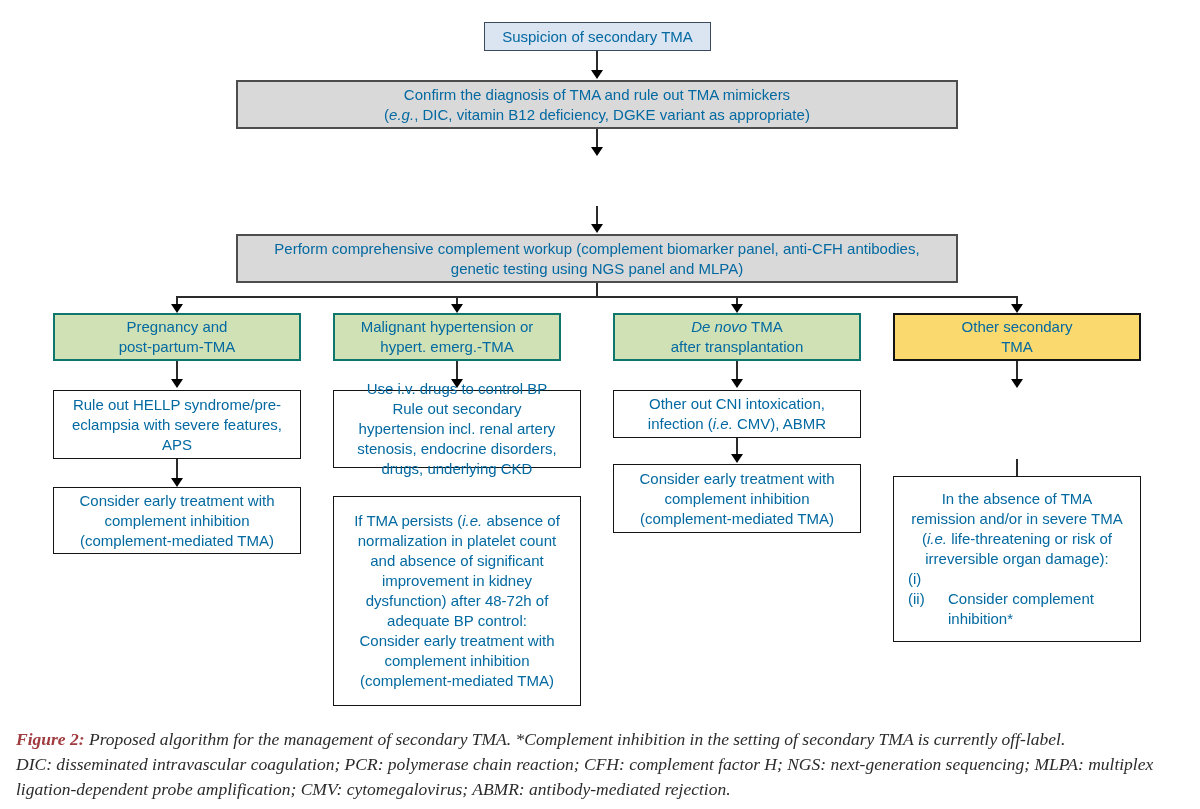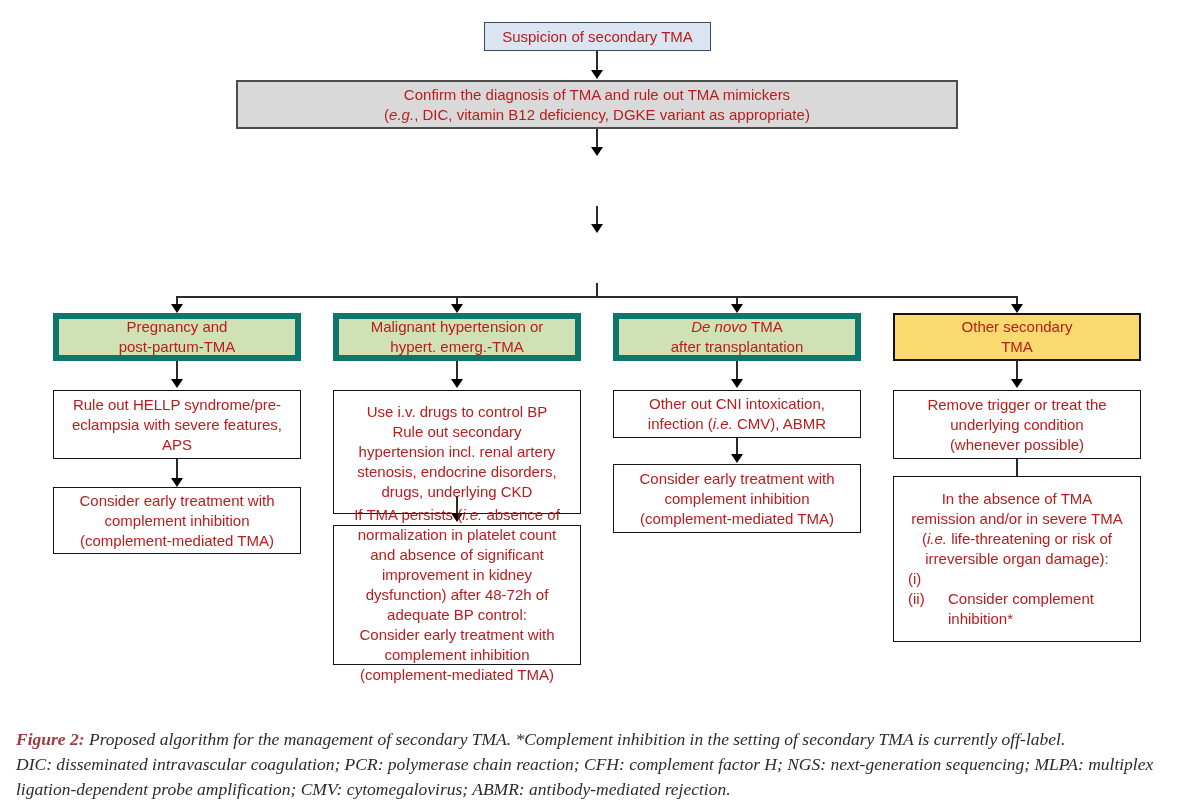--- a/index.html
+++ b/index.html
@@ -3,28 +3,28 @@
 <meta charset="utf-8">
 <style>
   html,body{margin:0;padding:0;background:#ffffff;}
   #canvas{
     position:relative;width:1200px;height:809px;background:#ffffff;
     font-family:"Liberation Sans","DejaVu Sans",sans-serif;overflow:hidden;
   }
   .box{
     position:absolute;box-sizing:border-box;
     display:flex;align-items:center;justify-content:center;
-    text-align:center;color:#b91c1c;
+    text-align:center;color:#0369a1;
   }
   .box-text{
     white-space:pre-line;font-size:15px;line-height:20px;padding:2px 6px;
   }
   .blue  {background:#dbe4f1;border:1.5px solid #3c4a5e;}
   .gray  {background:#d9d9d9;border:2px solid #4d4d4d;}
-  .green {background:#cfe1b5;border:6px solid #0f766e;}
+  .green {background:#cfe1b5;border:2px solid #0f766e;}
   .yellow{background:#fad96e;border:2px solid #141414;}
   .white {background:#ffffff;border:1.5px solid #141414;}
   .vline{position:absolute;width:2px;background:#2b2b2b;}
   .hline{position:absolute;height:2px;background:#2b2b2b;}
   .ahead{
     position:absolute;width:0;height:0;
     border-left:6px solid transparent;border-right:6px solid transparent;
     border-top:9px solid #000;
   }
   
@@ -47,20 +47,24 @@
 <div id="canvas">
 
   <div class="box blue" style="left:484px;top:22px;width:227px;height:29px">
     <div class="box-text"><span>Suspicion of secondary TMA</span></div>
   </div>
 
   <div class="box gray" style="left:236px;top:80px;width:722px;height:49px">
     <div class="box-text"><span>Confirm the diagnosis of TMA and rule out TMA mimickers
 (</span><span style="font-style: italic;">e.g.</span><span>, DIC, vitamin B12 deficiency, </span><span style="">DGKE</span><span> variant as appropriate)</span></div>
   </div>
+  <div class="box gray" style="left:236px;top:234px;width:722px;height:49px">
+    <div class="box-text"><span>Perform comprehensive complement workup (complement biomarker panel, anti-CFH antibodies,
+genetic testing using NGS panel and MLPA)</span></div>
+  </div>
 
   <div class="vline" style="left:596px;top:51px;height:20px"></div>
   <div class="ahead" style="left:591px;top:70px"></div>
 
   <div class="vline" style="left:596px;top:129px;height:19px"></div>
   <div class="ahead" style="left:591px;top:147px"></div>
 
   <div class="vline" style="left:596px;top:206px;height:19px"></div>
   <div class="ahead" style="left:591px;top:224px"></div>
 
@@ -73,21 +77,21 @@
   <div class="ahead" style="left:451px;top:304px"></div>
   <div class="vline" style="left:736px;top:296px;height:9px"></div>
   <div class="ahead" style="left:731px;top:304px"></div>
   <div class="vline" style="left:1016px;top:296px;height:9px"></div>
   <div class="ahead" style="left:1011px;top:304px"></div>
 
   <div class="box green" style="left:53px;top:313px;width:248px;height:48px">
     <div class="box-text"><span>Pregnancy and
 post-partum-TMA</span></div>
   </div>
-  <div class="box green" style="left:333px;top:313px;width:248px;height:48px">
+  <div class="box green" style="left:333px;top:313px;width:228px;height:48px">
     <div class="box-text"><span>Malignant hypertension or
 hypert. emerg.-TMA</span></div>
   </div>
   <div class="box yellow" style="left:893px;top:313px;width:248px;height:48px">
     <div class="box-text"><span>Other secondary
 TMA</span></div>
   </div>
   <div class="box green" style="left:613px;top:313px;width:248px;height:48px">
     <div class="box-text"><span style="font-style: italic;">De novo</span><span> TMA
 after transplantation</span></div>
@@ -108,30 +112,30 @@
 APS</span></div>
   </div>
   <div class="vline" style="left:176px;top:459px;height:20px"></div>
   <div class="ahead" style="left:171px;top:478px"></div>
   <div class="box white" style="left:53px;top:487px;width:248px;height:67px">
     <div class="box-text"><span>Consider early treatment with
 complement inhibition
 (complement-mediated TMA)</span></div>
   </div>
 
-  <div class="box white" style="left:333px;top:390px;width:248px;height:124px">
+  <div class="box white" style="left:333px;top:390px;width:248px;height:78px">
     <div class="box-text"><span>Use i.v. drugs to control BP
 Rule out secondary
 hypertension incl. renal artery
 stenosis, endocrine disorders,
 drugs, underlying CKD</span></div>
   </div>
   <div class="vline" style="left:456px;top:496px;height:18px"></div>
   <div class="ahead" style="left:451px;top:513px"></div>
-  <div class="box white" style="left:333px;top:525px;width:248px;height:140px">
+  <div class="box white" style="left:333px;top:496px;width:248px;height:210px">
     <div class="box-text"><span>If TMA persists (</span><span style="font-style: italic;">i.e.</span><span> absence of
 normalization in platelet count
 and absence of significant
 improvement in kidney
 dysfunction) after 48-72h of
 adequate BP control:
 Consider early treatment with
 complement inhibition
 (complement-mediated TMA)</span></div>
   </div>
@@ -141,25 +145,20 @@
 infection (</span><span style="font-style: italic;">i.e.</span><span> CMV), ABMR</span></div>
   </div>
   <div class="vline" style="left:736px;top:438px;height:17px"></div>
   <div class="ahead" style="left:731px;top:454px"></div>
   <div class="box white" style="left:613px;top:464px;width:248px;height:69px">
     <div class="box-text"><span>Consider early treatment with
 complement inhibition
 (complement-mediated TMA)</span></div>
   </div>
 
-  <div class="box white" style="left:893px;top:390px;width:248px;height:69px">
-    <div class="box-text"><span>Remove trigger or treat the
-underlying condition
-(whenever possible)</span></div>
-  </div>
   <div class="vline" style="left:1016px;top:459px;height:20px"></div>
   <div class="ahead" style="left:1011px;top:478px"></div>
   <div class="box white listbox" style="left:893px;top:476px;width:248px;height:166px">
     <div class="box-text"><span>In the absence of TMA
 remission and/or in severe TMA
 (</span><span style="font-style: italic;">i.e.</span><span> life-threatening or risk of
 irreversible organ damage):</span></div>
     <div class="list">
       <div class="li">
         <span class="marker">(i)</span>

